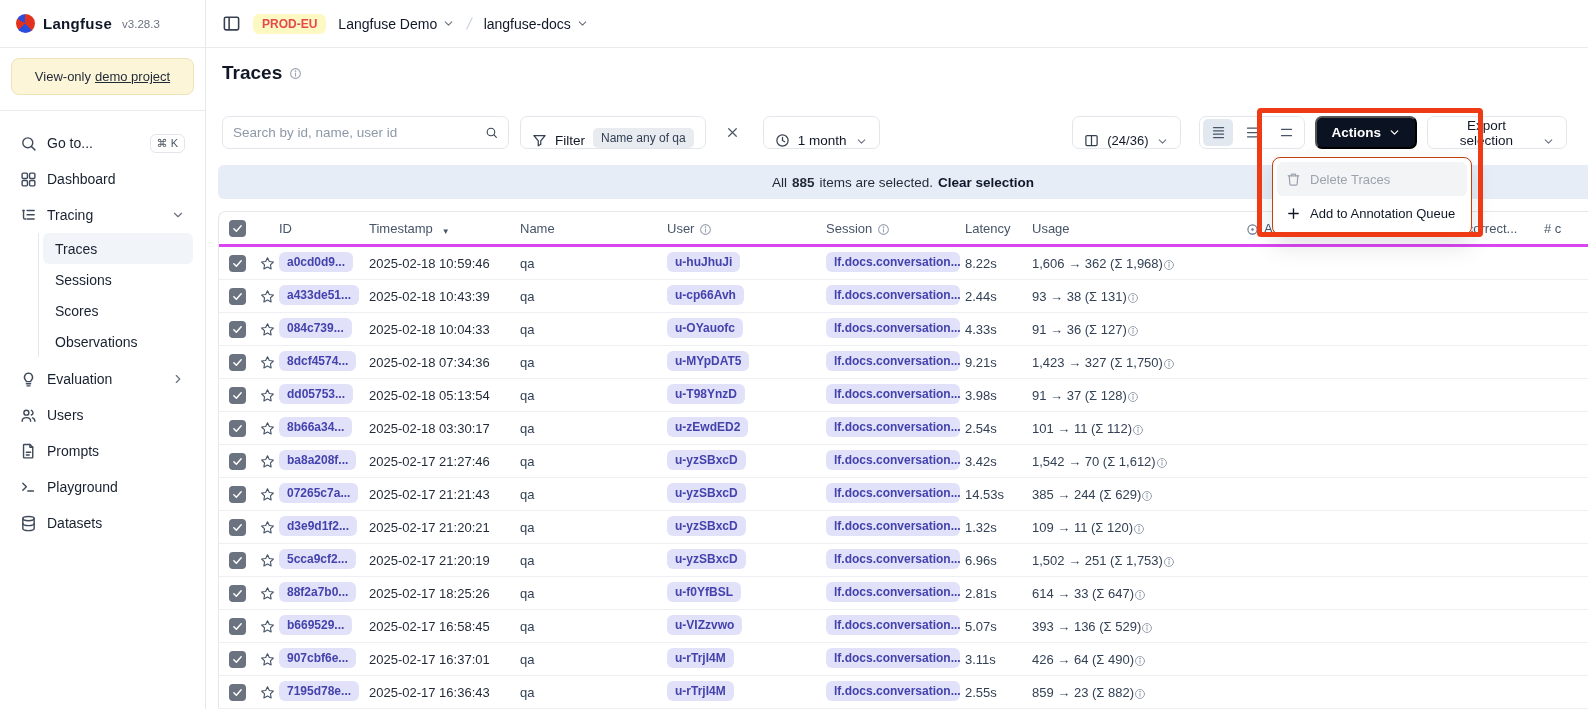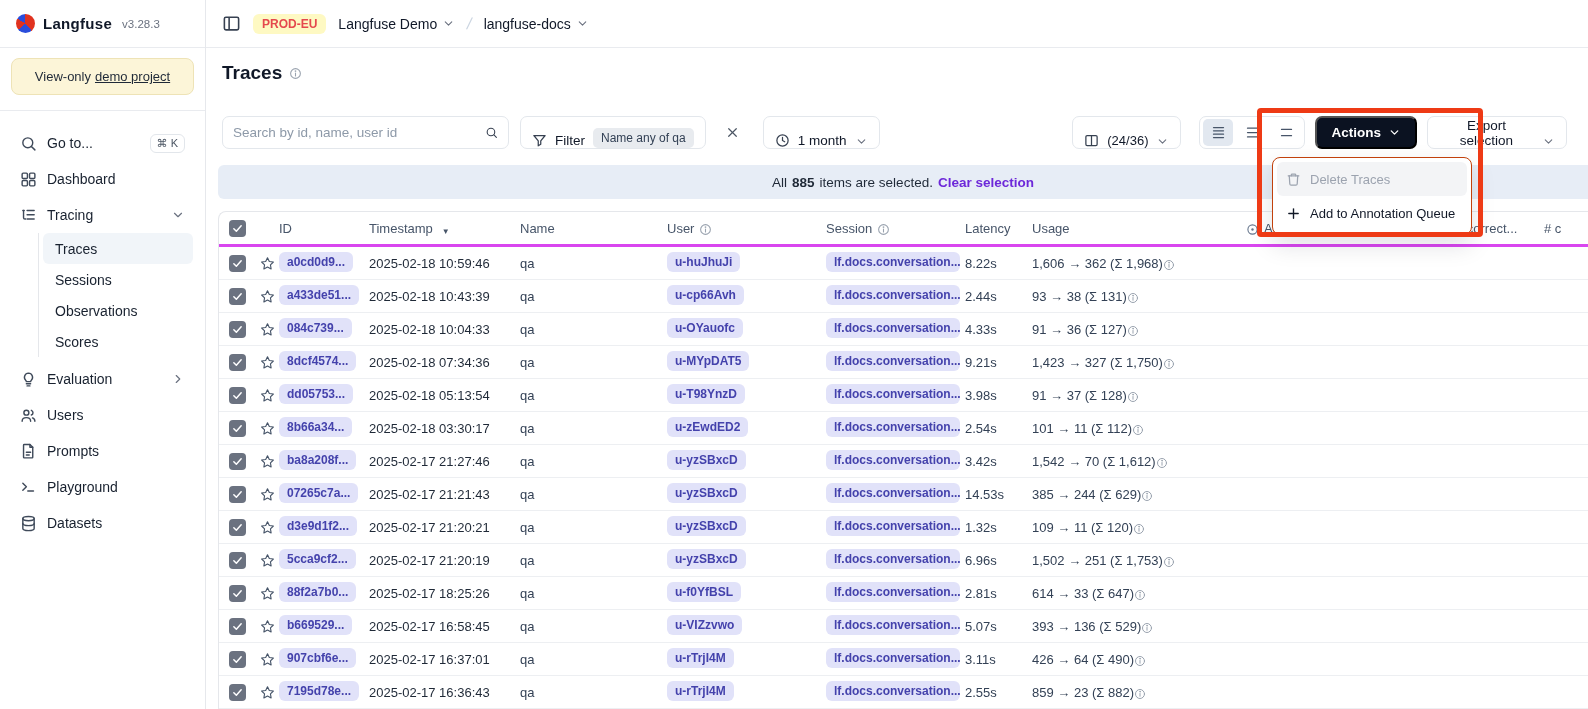--- a/index.html
+++ b/index.html
@@ -54,21 +54,21 @@
   .toggle-group { height:33px; border:1px solid #e3e7ec; border-radius:7px; display:flex; align-items:center; padding:0 3px; gap:4px; margin-left:18px; }
   .tg-btn { width:30px; height:27px; border-radius:5px; display:flex; align-items:center; justify-content:center; color:#475569; cursor:pointer; }
   .tg-btn.selected { background:#e2e8f0; }
   .tg-btn svg { width:15px; height:15px; }
   .actions-btn { height:33px; margin-left:10px; background:#0b1221; color:#fff; border-radius:7px; display:flex; align-items:center; gap:7px; padding:0 14px; font-size:13.5px; font-weight:600; cursor:pointer; }
   .export-btn { margin-left:10px; width:140px; justify-content:center; }
 
   
   .sel-banner { position:absolute; left:12px; right:0; top:117px; height:34px; background:#e7edf6; border-radius:6px 0 0 6px; display:flex; align-items:center; justify-content:center; gap:5px; font-size:13.5px; color:#1f2937; }
   .sel-banner b { font-weight:700; }
-  .sel-clear { color:#6d28d9; font-weight:700; cursor:pointer; }
+  .sel-clear { color:#0f172a; font-weight:700; cursor:pointer; }
 
   
   .table { position:absolute; left:12px; right:0; top:163px; bottom:-10px; background:#fff; border:1px solid #e5e7eb; border-right:none; border-radius:8px 0 0 0; overflow:hidden; }
   .tr, .thead { display:grid; grid-template-columns:36px 24px 90px 151px 147px 159px 139px 67px 214px 150px 148px 1fr; align-items:center; }
   .thead { height:35px; border-bottom:3px solid #d946ef; font-size:13px; color:#475569; font-weight:400; }
   .tr { height:33px; border-bottom:1px solid #edeff2; font-size:13px; color:#1f2937; }
   .td, .th { overflow:hidden; white-space:nowrap; }
   .c-sel { display:flex; justify-content:center; }
   .c-star { display:flex; justify-content:center; }
   .cb { width:17px; height:17px; border-radius:4px; background:#6b7280; display:flex; align-items:center; justify-content:center; cursor:pointer; }
@@ -139,22 +139,22 @@
       <span class="grow">Tracing</span>
       <span class="chev">
           <svg width="14" height="14" viewBox="0 0 24 24" fill="none" stroke="currentColor" stroke-width="2" stroke-linecap="round" stroke-linejoin="round">
             <polyline points="6 9 12 15 18 9"></polyline>
           </svg>
         </span>
     </div>
     <div class="subnav">
       <div class="sub-item active">Traces</div>
       <div class="sub-item">Sessions</div>
+      <div class="sub-item">Scores</div>
       <div class="sub-item">Observations</div>
-      <div class="sub-item">Scores</div>
     </div>
     <div class="nav-item" style="margin-top:4px">
       <span class="nico">
         <svg viewBox="0 0 24 24" fill="none" stroke="currentColor" stroke-width="2" stroke-linecap="round" stroke-linejoin="round">
             <path d="M9 18h6"></path>
             <path d="M10 21h4"></path>
             <path d="M12 3a6 6 0 0 0-4 10.2c.6.6 1 1.1 1 1.8h6c0-.7.4-1.2 1-1.8A6 6 0 0 0 12 3z"></path>
           </svg>
       </span>
       <span class="grow">Evaluation</span>

